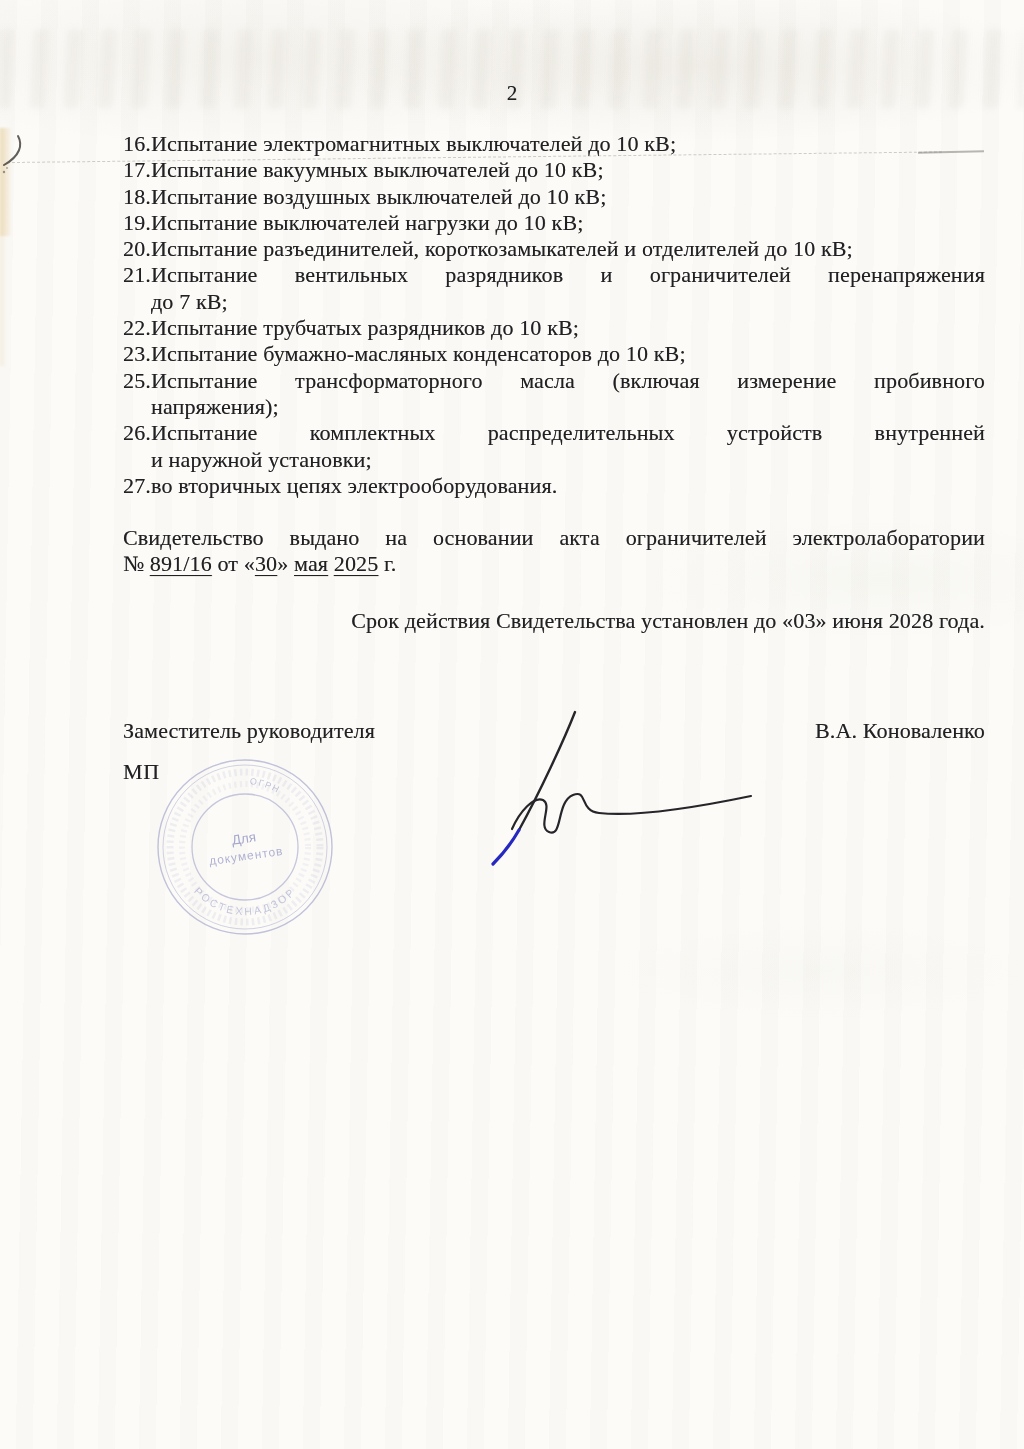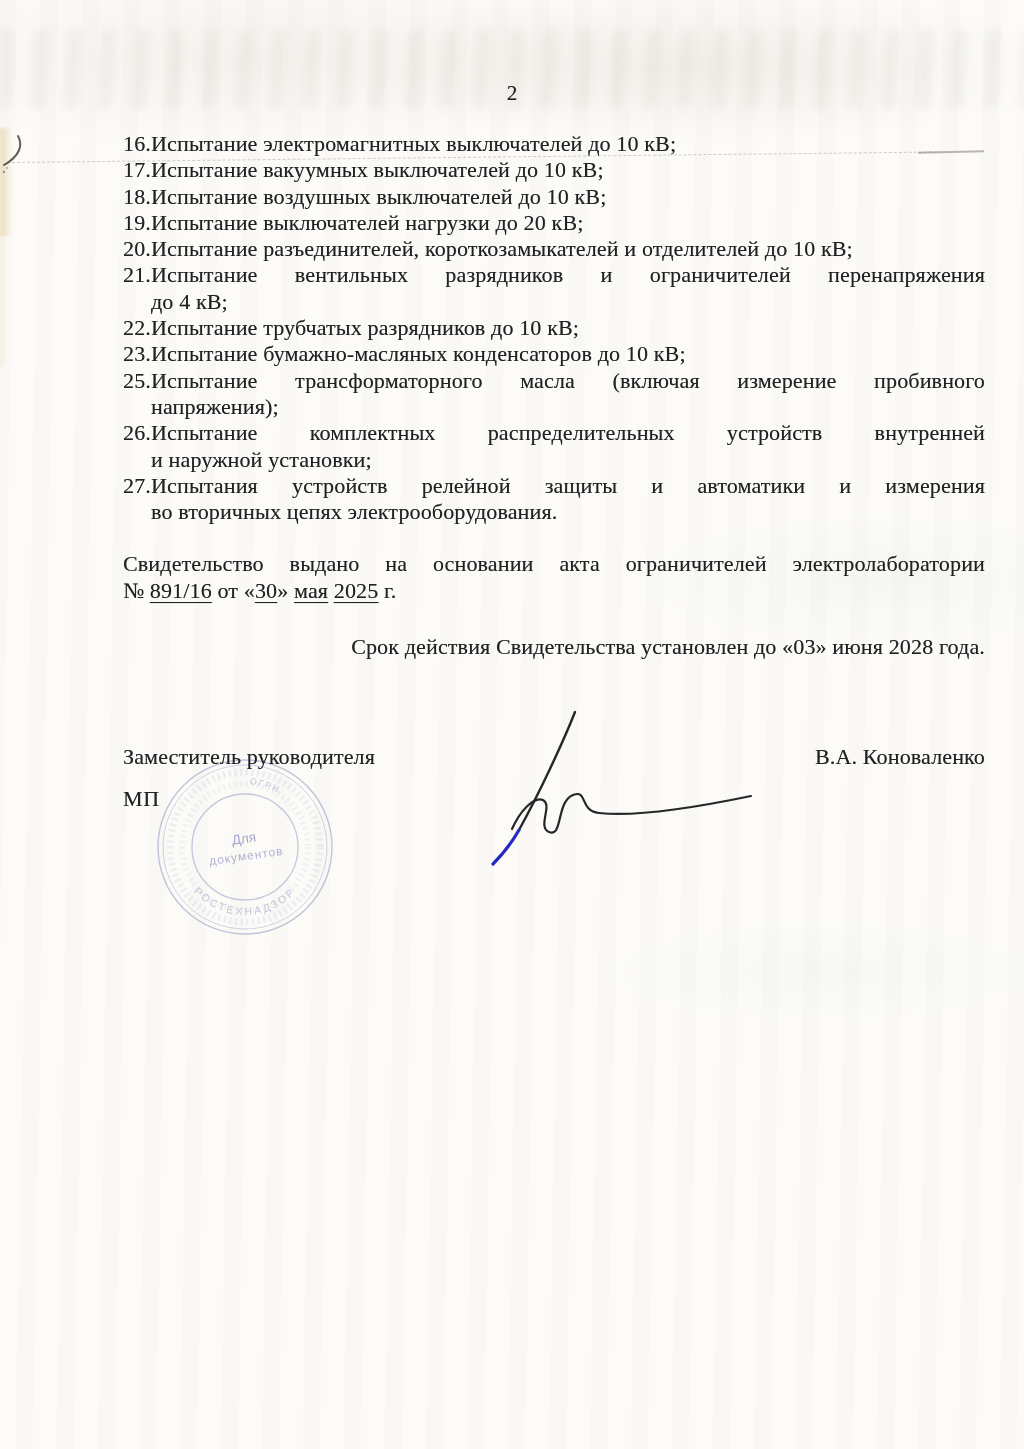--- a/index.html
+++ b/index.html
@@ -99,30 +99,30 @@
       <div class="li">
           <span class="num">17.</span>
           <span class="line first">Испытание вакуумных выключателей до 10 кВ;</span>
         </div>
       <div class="li">
           <span class="num">18.</span>
           <span class="line first">Испытание воздушных выключателей до 10 кВ;</span>
         </div>
       <div class="li">
           <span class="num">19.</span>
-          <span class="line first">Испытание выключателей нагрузки до 20 кВ;</span>
+          <span class="line first">Испытание выключателей нагрузки до 10 кВ;</span>
         </div>
       <div class="li">
           <span class="num">20.</span>
           <span class="line first">Испытание разъединителей, короткозамыкателей и отделителей до 10 кВ;</span>
         </div>
       <div class="li j">
           <span class="num">21.</span>
           <span class="line first">Испытание вентильных разрядников и ограничителей перенапряжения</span>
-          <span class="line">до 4 кВ;</span>
+          <span class="line">до 7 кВ;</span>
         </div>
       <div class="li">
           <span class="num">22.</span>
           <span class="line first">Испытание трубчатых разрядников до 10 кВ;</span>
         </div>
       <div class="li">
           <span class="num">23.</span>
           <span class="line first">Испытание бумажно-масляных конденсаторов до 10 кВ;</span>
         </div>
       <div class="li j">
@@ -130,21 +130,20 @@
           <span class="line first">Испытание трансформаторного масла (включая измерение пробивного</span>
           <span class="line">напряжения);</span>
         </div>
       <div class="li j">
           <span class="num">26.</span>
           <span class="line first">Испытание комплектных распределительных устройств внутренней</span>
           <span class="line">и наружной установки;</span>
         </div>
       <div class="li j">
           <span class="num">27.</span>
-          <span class="line first">Испытания устройств релейной защиты и автоматики и измерения</span>
           <span class="line">во вторичных цепях электрооборудования.</span>
         </div>
     </div>
 
     <div class="basis">
       <div class="jline">Свидетельство выдано на основании акта ограничителей электролаборатории</div>
       <div><span>№ </span><span class="u">891/16</span><span> от «</span><span class="u">30</span><span>» </span><span class="u">мая</span><span> </span><span class="u">2025</span><span> г.</span></div>
     </div>
 
     <div class="validity">Срок действия Свидетельства установлен до «03» июня 2028 года.</div>

